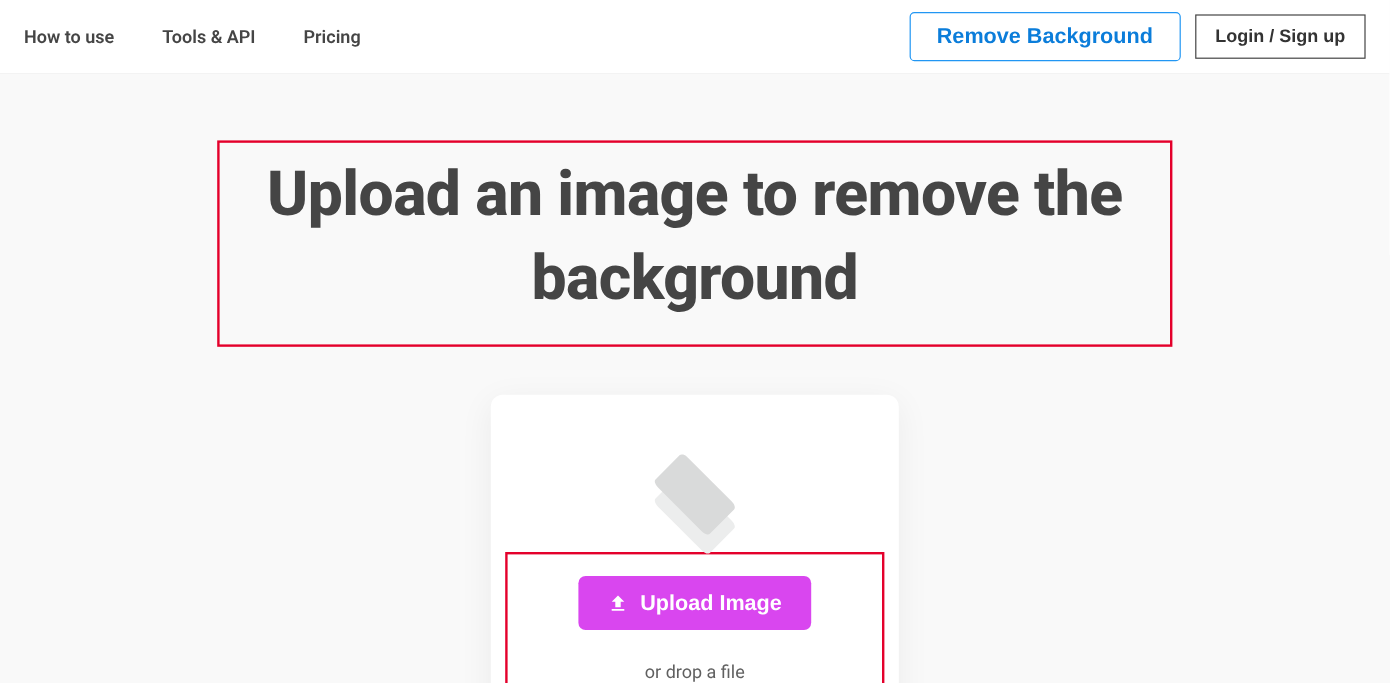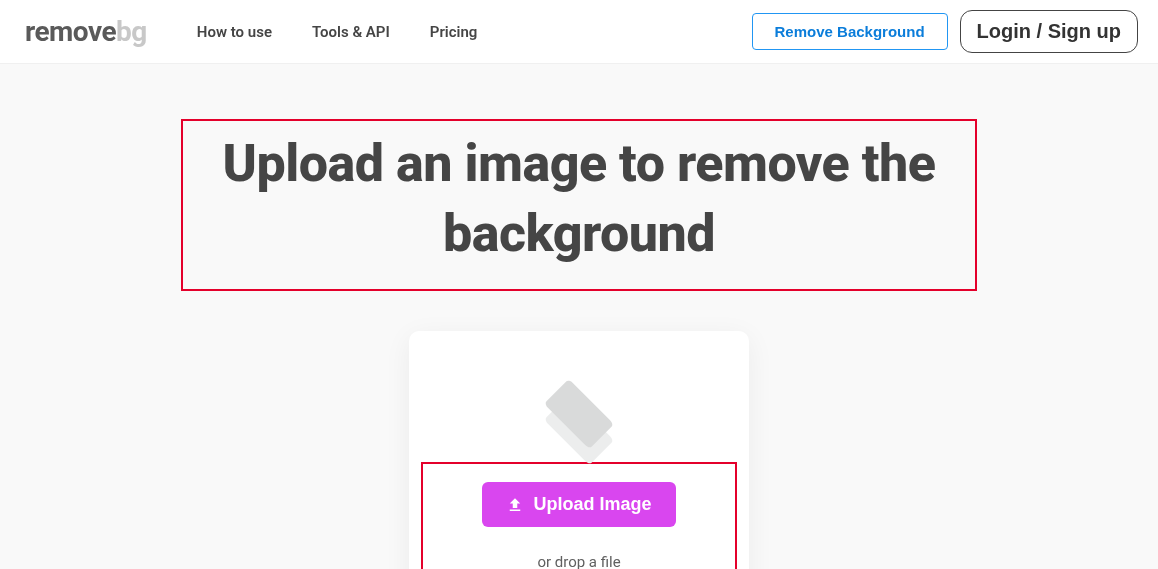--- a/index.html
+++ b/index.html
@@ -40,32 +40,32 @@
       gap: 12px;
       align-items: center;
     }
     
     .btn-primary-outline {
       border: 1px solid #2196f3;
       color: #0b7dda;
       background: #fff;
       padding: 9px 22px;
       border-radius: 4px;
-      font-size: 15px;
+      font-size: 18px;
       font-weight: 700;
       cursor: pointer;
     }
     
     .btn-secondary-outline {
       border: 1px solid #444;
       color: #333;
       background: #fff;
       padding: 9px 16px;
-      border-radius: 12px;
-      font-size: 20px;
+      border-radius: 0;
+      font-size: 15px;
       font-weight: 700;
       cursor: pointer;
     }
     
     .main {
       background: #f9f9f9;
       min-height: 520px;
       padding-top: 55px;
       display: flex;
       flex-direction: column;
@@ -150,23 +150,20 @@
     .drop-text {
       margin-top: 26px;
       color: #606060;
       font-size: 15px;
     }
   </style>
 </head>
 <body>
 
 <header class="header">
-  <div class="logo">
-    <span class="logo-dark">remove</span><span class="logo-light">bg</span>
-  </div>
   <nav class="nav">
     <a class="nav-item">How to use</a>
     <a class="nav-item">Tools &amp; API</a>
     <a class="nav-item">Pricing</a>
   </nav>
   <div class="header-actions">
     <button class="btn-primary-outline">Remove Background</button>
     <button class="btn-secondary-outline">Login / Sign up</button>
   </div>
 </header>

